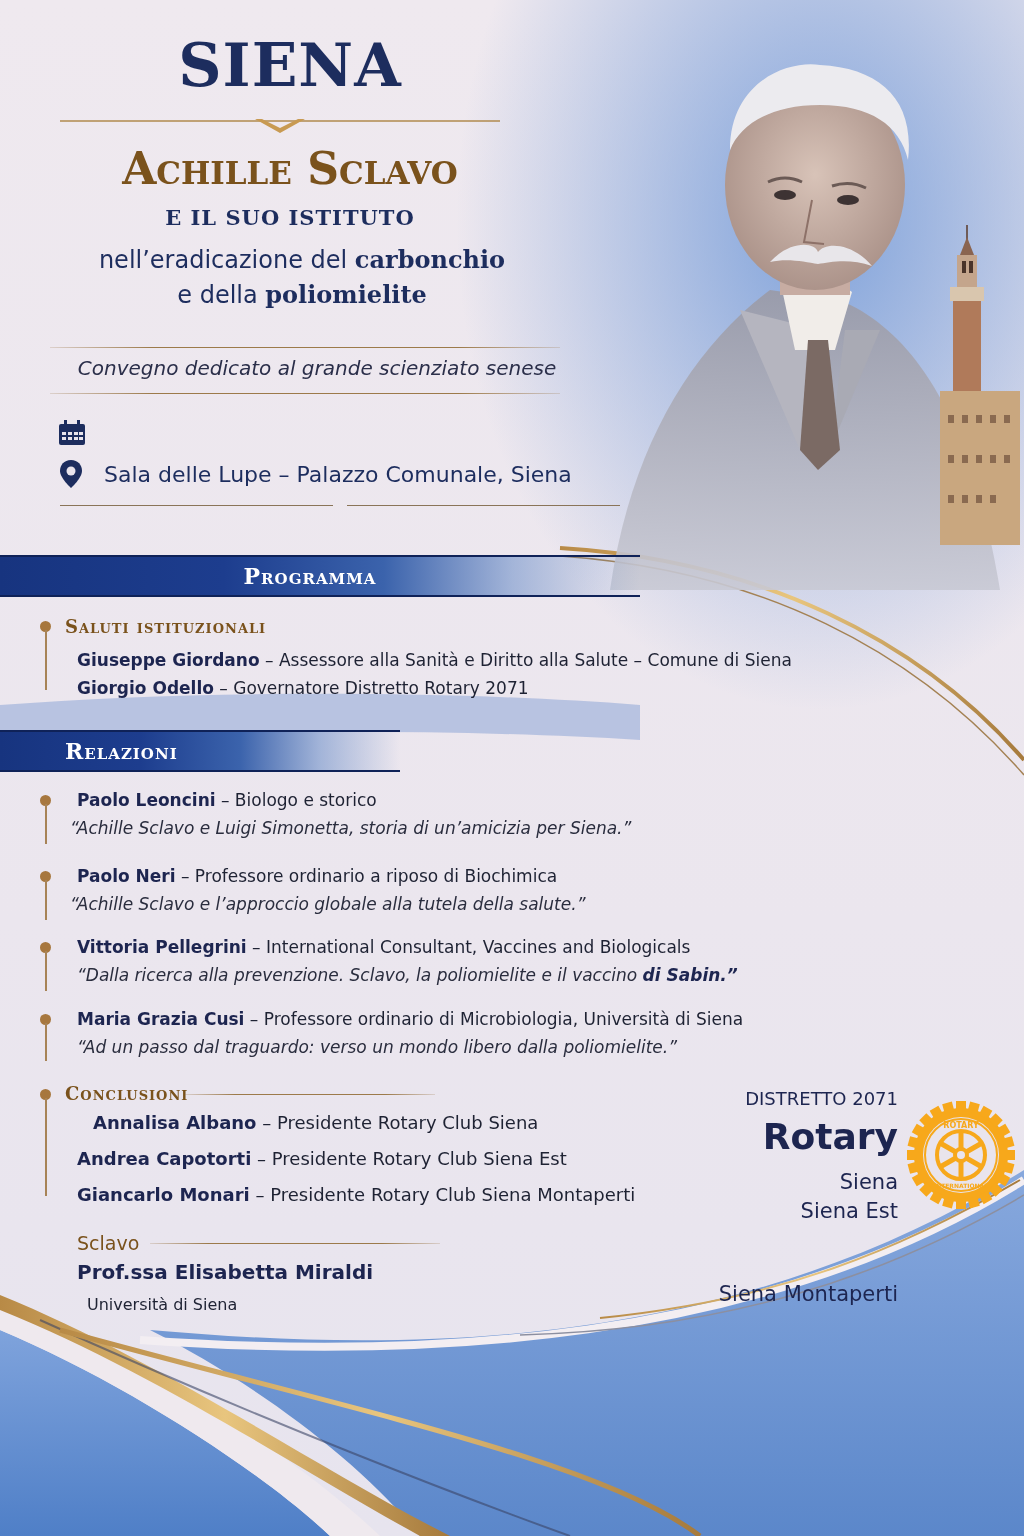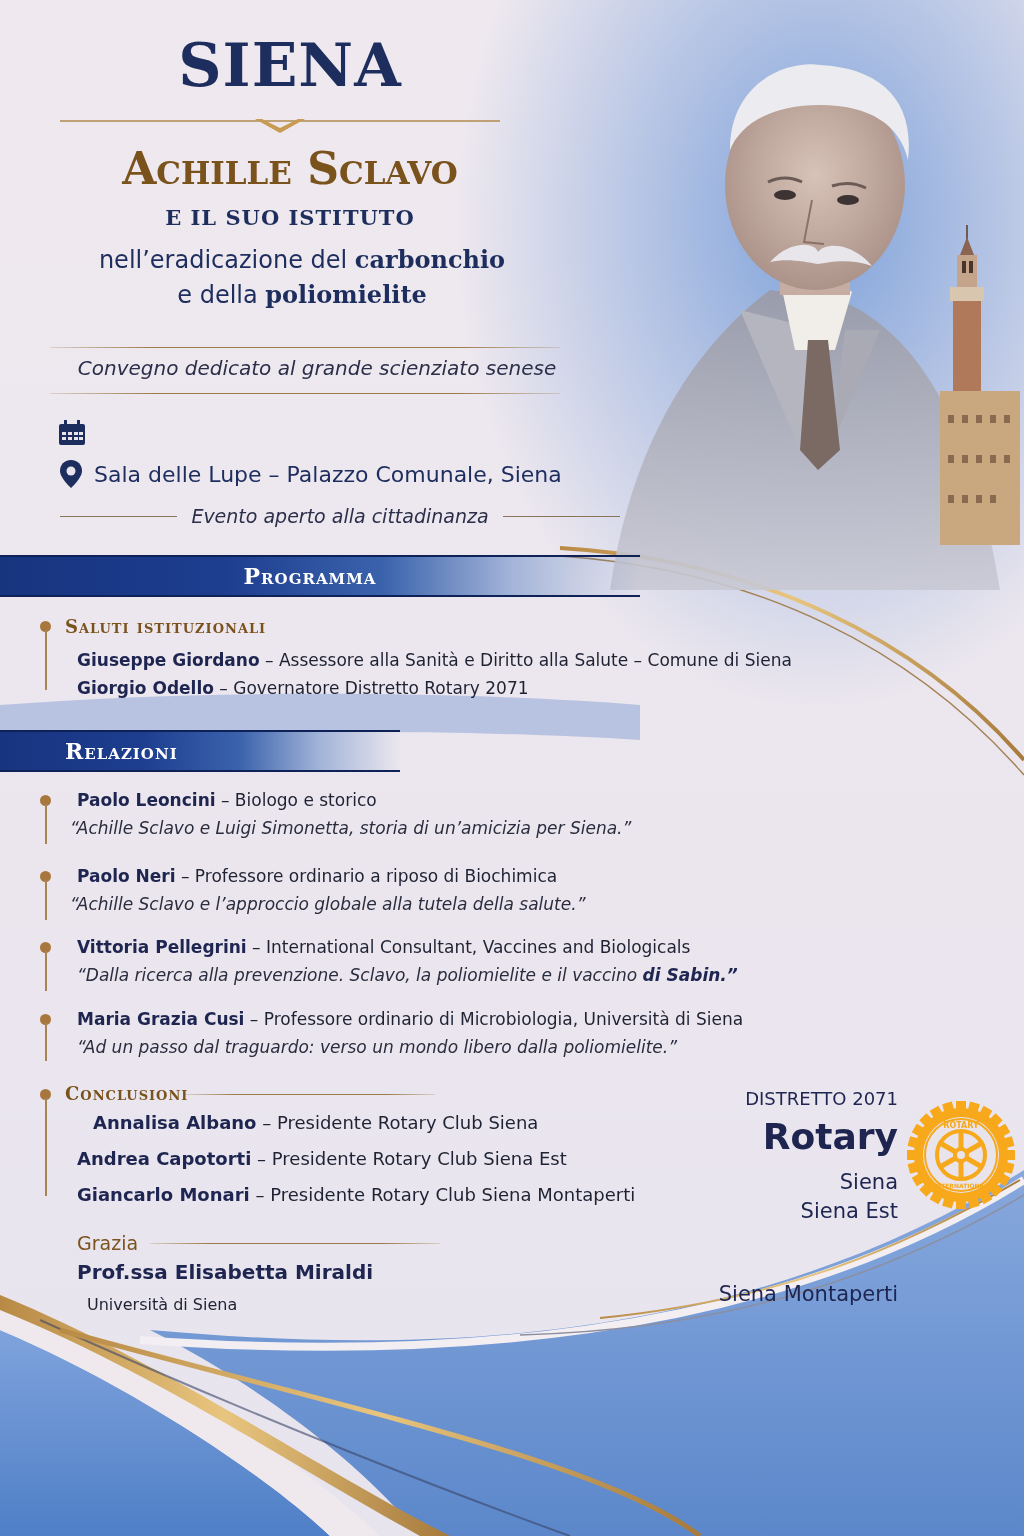--- a/index.html
+++ b/index.html
@@ -19,21 +19,21 @@
   .siena-title{left:0;width:580px;top:30px;text-align:center;font-size:60px;font-weight:bold;color:#1d2d5e;letter-spacing:1px;}
   .ornament{left:60px;top:115px;width:440px;height:24px;}
   .achille{left:0;width:580px;top:143px;text-align:center;font-size:44px;font-weight:bold;color:#7a521c;font-variant:small-caps;letter-spacing:0px;}
   .istituto{left:0;width:580px;top:205px;text-align:center;font-size:21px;font-weight:bold;color:#1d2d5e;letter-spacing:1px;}
   .subline1{left:0;width:580px;top:245px;text-align:center;font-size:24px;color:#1d2d5e;}
   .subline2{left:0;width:580px;top:280px;text-align:center;font-size:24px;color:#1d2d5e;}
   .b{font-weight:bold;}
   .hr{height:1px;background:linear-gradient(90deg,rgba(150,110,60,.2),#9c7a4a 20%,#9c7a4a 80%,rgba(150,110,60,.2));}
   .convegno{left:50px;width:510px;top:356px;text-align:center;font-size:20px;font-style:italic;color:#2b2f4a;}
   .date-row{left:46px;top:420px;display:flex;align-items:center;gap:12px;font-size:23px;color:#1d2d5e;}
-  .loc-row{left:48px;top:460px;display:flex;align-items:center;gap:12px;font-size:22px;color:#1d2d5e;}
+  .loc-row{left:48px;top:460px;display:flex;align-items:center;gap:22px;font-size:22px;color:#1d2d5e;}
   .evento{left:48px;width:560px;top:505px;display:flex;align-items:center;gap:14px;font-size:19px;font-style:italic;color:#2b2f4a;}
   .evento .line{flex:1;height:1px;background:#8a7458;}
 
   
   .band{left:0;height:42px;display:flex;align-items:center;color:#fff;font-weight:bold;font-size:22px;letter-spacing:1px;font-variant:small-caps;
     background:linear-gradient(90deg,#17347f 0%,#1d3d8e 35%,#3b63ac 60%,rgba(90,130,195,.5) 80%,rgba(140,170,215,0) 100%);
     border-top:2px solid #0f2258;border-bottom:2px solid #0f2258;}
   .band-prog{top:555px;width:640px;justify-content:center;padding-right:20px;box-sizing:border-box;}
   .band-rel{top:730px;width:400px;padding-left:65px;box-sizing:border-box;}
 
@@ -188,21 +188,20 @@
 </div>
 <div class="abs loc-row sans">
   <svg width="22" height="28" viewBox="0 0 22 28">
     <path d="M11 0 C 4 0, 0 5, 0 11 C 0 18, 11 28, 11 28 C 11 28, 22 18, 22 11 C 22 5, 18 0, 11 0 Z" fill="#1d2d5e"></path>
     <circle cx="11" cy="11" r="4.5" fill="#e9e4ec"></circle>
   </svg>
   <span>Sala delle Lupe – Palazzo Comunale, Siena</span>
 </div>
 <div class="abs evento sans">
   <span class="line"></span>
-  <span>Evento aperto alla cittadinanza</span>
   <span class="line"></span>
 </div>
 
 <div class="abs band band-prog serif">
   <span>Programma</span>
 </div>
 
 <div class="dot" style="left:40px;top:621px;"></div>
 <div class="vline" style="left:45px;top:630px;height:60px;"></div>
 <div class="abs section-label serif" style="left:65px;top:616px;">Saluti istituzionali</div>
@@ -238,21 +237,21 @@
 <div class="abs quote sans" style="left:65px;top:1037px;">“Ad un passo dal traguardo: verso un mondo libero dalla poliomielite.”</div>
 
 <div class="dot" style="left:40px;top:1089px;"></div>
 <div class="vline" style="left:45px;top:1098px;height:98px;"></div>
 <div class="abs section-label serif" style="left:65px;top:1083px;">Conclusioni</div>
 <div class="abs hr" style="left:185px;top:1094px;width:250px;"></div>
 <div class="abs row sans" style="left:65px;top:1112px;font-size:18px;margin-left:16px;"><span class="name">Annalisa Albano</span><span> – Presidente Rotary Club Siena</span></div>
 <div class="abs row sans" style="left:65px;top:1148px;font-size:18px;"><span class="name">Andrea Capotorti</span><span> – Presidente Rotary Club Siena Est</span></div>
 <div class="abs row sans" style="left:65px;top:1184px;font-size:18px;"><span class="name">Giancarlo Monari</span><span> – Presidente Rotary Club Siena Montaperti</span></div>
 
-<div class="abs sans" style="left:65px;top:1232px;font-size:19px;color:#7a521c;">Grazia</div>
+<div class="abs sans" style="left:65px;top:1232px;font-size:19px;color:#7a521c;">Sclavo</div>
 <div class="abs hr" style="left:150px;top:1243px;width:290px;"></div>
 <div class="abs sans b" style="left:65px;top:1260px;font-size:20px;color:#1d2550;">Prof.ssa Elisabetta Miraldi</div>
 <div class="abs sans" style="left:75px;top:1295px;font-size:16px;color:#1e2233;">Università di Siena</div>
 
 <div class="abs rotary-text sans" style="top:1088px;font-size:18px;">DISTRETTO 2071</div>
 <div class="abs rotary-text sans b" style="top:1116px;font-size:36px;">Rotary</div>
 <div class="abs rotary-text sans" style="top:1170px;font-size:21px;">Siena</div>
 <div class="abs rotary-text sans" style="top:1199px;font-size:21px;">Siena Est</div>
 <div class="abs rotary-text sans" style="top:1268px;font-size:21px;margin-top:14px;">Siena Montaperti</div>
 

